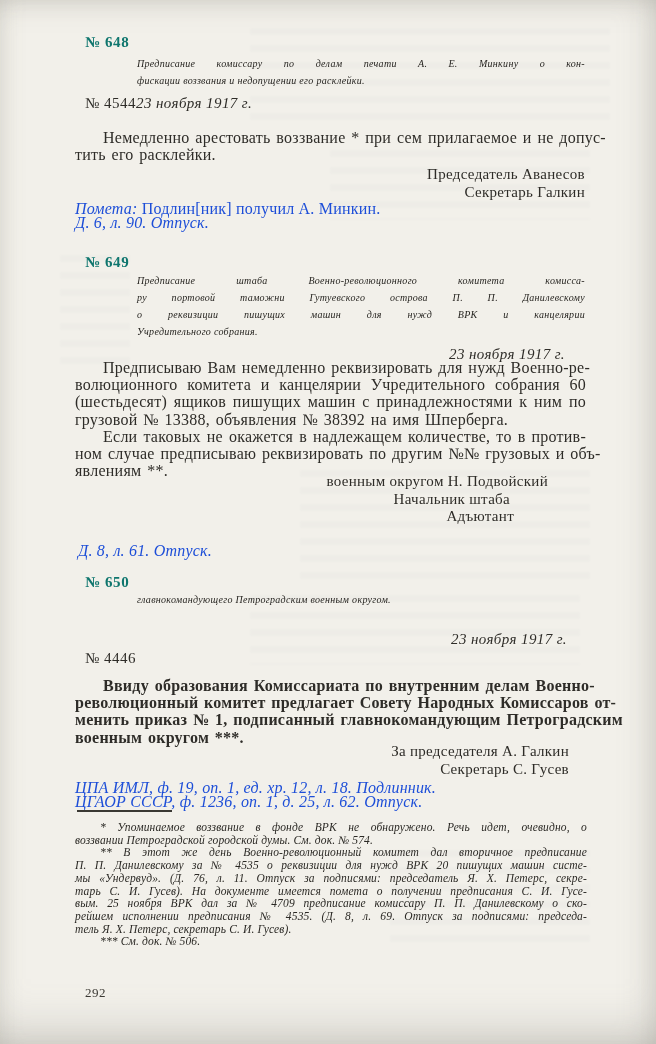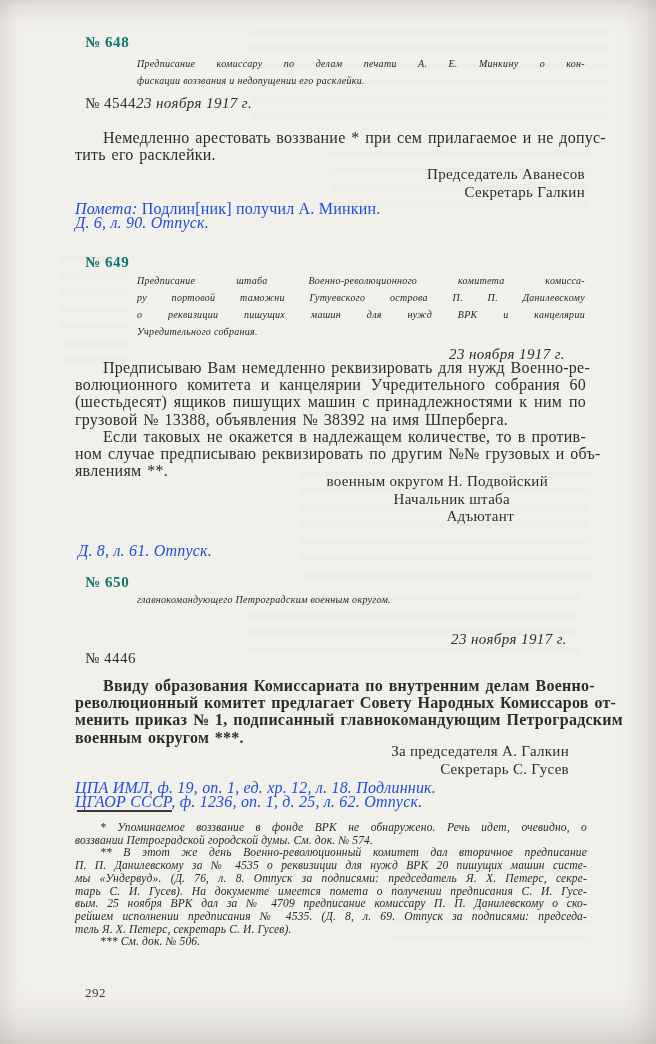--- a/index.html
+++ b/index.html
@@ -153,21 +153,21 @@
   <div class="abs fn-rule" style="left:77px;top:810px;width:95px;"></div>
 
   <div class="abs fnblock" style="left:75px;top:821px;width:512px;">
     <div class="fn lines">
         <div class="tl just">* Упоминаемое воззвание в фонде ВРК не обнаружено. Речь идет, очевидно, о</div>
         <div class="tl">воззвании Петроградской городской думы. См. док. № 574.</div>
       </div>
     <div class="fn lines">
         <div class="tl just">** В этот же день Военно-революционный комитет дал вторичное предписание</div>
         <div class="tl just">П. П. Данилевскому за № 4535 о реквизиции для нужд ВРК 20 пишущих машин систе-</div>
-        <div class="tl just">мы «Ундервуд». (Д. 76, л. 8. Отпуск за подписями: председатель Я. Х. Петерс, секре-</div>
+        <div class="tl just">мы «Ундервуд». (Д. 76, л. 11. Отпуск за подписями: председатель Я. Х. Петерс, секре-</div>
         <div class="tl just">тарь С. И. Гусев). На документе имеется помета о получении предписания С. И. Гусе-</div>
         <div class="tl just">вым. 25 ноября ВРК дал за № 4709 предписание комиссару П. П. Данилевскому о ско-</div>
         <div class="tl just">рейшем исполнении предписания № 4535. (Д. 8, л. 69. Отпуск за подписями: председа-</div>
         <div class="tl">тель Я. Х. Петерс, секретарь С. И. Гусев).</div>
       </div>
     <div class="fn" style="text-indent:25px;">*** См. док. № 506.</div>
   </div>
 
   <div class="abs pagenum" style="left:85px;top:985px;">292</div>
 

